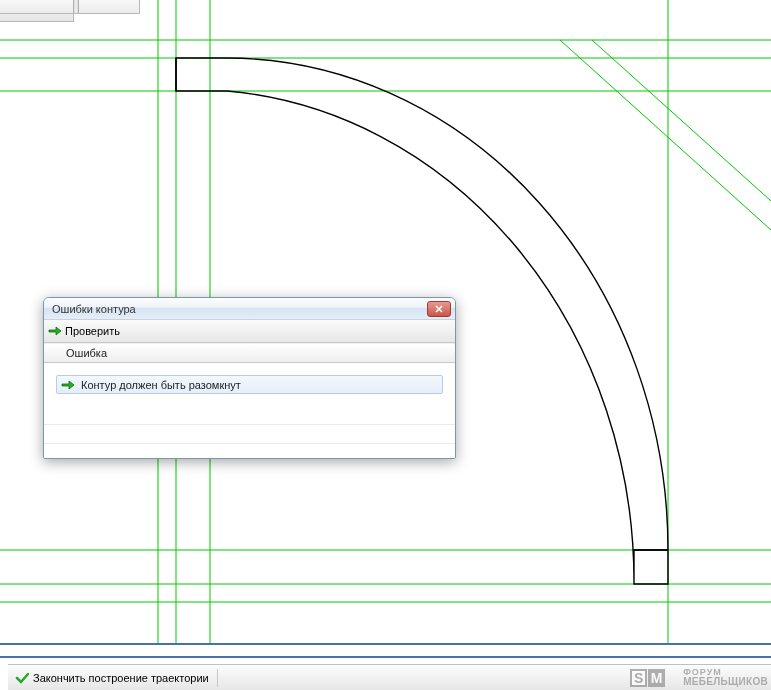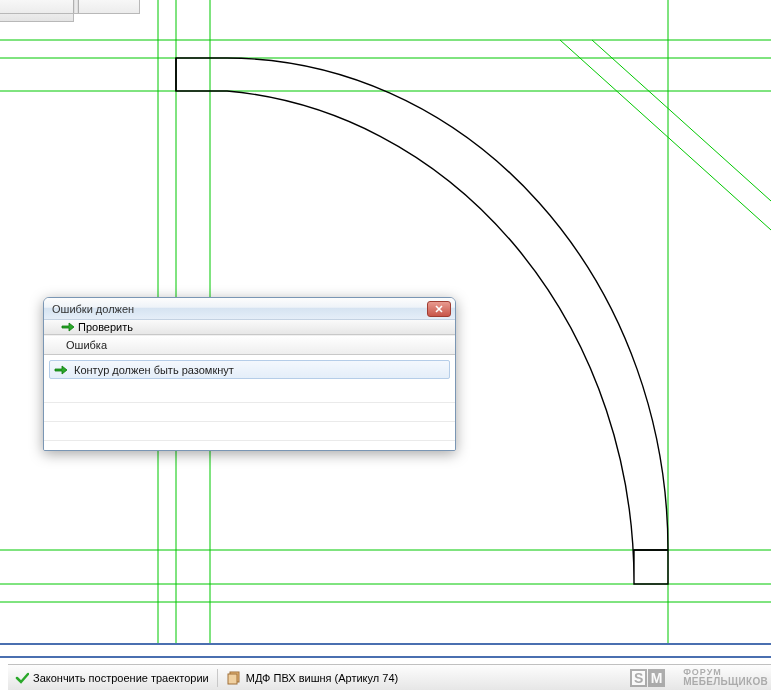--- a/index.html
+++ b/index.html
@@ -21,28 +21,28 @@
   .status-sep { width:1px; height:18px; background:#c8c8c8; margin:0 1px;}
   .check-icon { width:14px; height:14px; }
   .layers-icon { width:16px; height:16px; }
   
   .dialog { position: absolute; left: 43px; top: 297px; width: 413px; background: #fff; border: 1px solid #7a96b4; border-radius: 6px 6px 2px 2px; box-shadow: 0 3px 14px rgba(0,0,0,0.35); overflow: hidden; }
   .dialog-titlebar { height: 22px; background: linear-gradient(#fdfdfd 0%, #eef3f8 45%, #d5e3f1 46%, #e5eef8 100%); display: flex; align-items: center; padding: 0 4px 0 8px; border-bottom: 1px solid #c4d2e2; }
   .dialog-title { flex: 1; color: #333; font-size: 11px; }
   .dialog-close { width: 24px; height: 16px; background: linear-gradient(#e89a8f,#c8564a); border:1px solid #a03d32; border-radius: 3px; display:flex; align-items:center; justify-content:center; cursor:pointer;}
   .dialog-close svg { width:8px; height:8px; }
   
-  .dialog-toolbar { height: 15px; background: linear-gradient(#fafafa,#e7e7e7); border-bottom: 1px solid #c8c8c8; display:flex; align-items:center; padding: 0 13px; }
+  .dialog-toolbar { height: 23px; background: linear-gradient(#fafafa,#e7e7e7); border-bottom: 1px solid #c8c8c8; display:flex; align-items:center; padding: 0 0; }
   .dialog-toolbar .tb-btn { display:flex; align-items:center; gap:3px; padding: 2px 4px; }
   .arrow-icon-sm { width:14px; height:12px; }
   
   .grid-header { height: 20px; background: linear-gradient(#ffffff,#eeeeee); border-bottom: 1px solid #c8c8c8; display:flex; align-items:center; padding: 0 22px; color:#222; border-top:1px solid #f0f0f0;}
   .grid-body { height: 95px; background:#fff; overflow-y:auto; }
   .grid-row { height: 19px; display:flex; align-items:center; border-bottom:1px solid #eaeaea; }
-  .grid-row.selected { background: linear-gradient(#f4f8fd,#e4eef9); border:1px solid #b5cde8; border-radius:2px; margin:5px; height:19px; }
+  .grid-row.selected { background: linear-gradient(#f4f8fd,#e4eef9); border:1px solid #b5cde8; border-radius:2px; margin:12px; height:19px; }
   .grid-row .row-icon { width:22px; display:flex; align-items:center; justify-content:center; }
   .grid-row .row-icon svg { width:14px; height:12px; }
   .grid-row .row-text { padding-left:2px; color:#222; }
   
   .watermark { position:absolute; right:3px; bottom:3px; display:flex; align-items:center; opacity:0.65; pointer-events:none; }
   .wm-sm { display:flex; }
   .wm-sm .s, .wm-sm .m { width:17px; height:18px; border:2px solid #888; margin-right:1px; display:flex; align-items:center; justify-content:center; font-weight:bold; font-size:14px; font-family:Arial; }
   .wm-sm .s { color:#888; background:#fff; }
   .wm-sm .m { background:#888; color:#fff; }
   .wm-text { margin-left:17px; line-height:1; }
@@ -86,21 +86,21 @@
     </svg>
   </div>
 
   <div class="toolbar-fragment"></div>
   <div class="toolbar-fragment2"></div>
 
   <div class="blue-ruler"></div>
 
   <div class="dialog">
     <div class="dialog-titlebar">
-      <span class="dialog-title">Ошибки должен</span>
+      <span class="dialog-title">Ошибки контура</span>
       <div class="dialog-close">
         <svg viewBox="0 0 8 8">
             <path d="M1 1 L7 7 M7 1 L1 7" stroke="#fff" stroke-width="1.6"></path>
           </svg>
       </div>
     </div>
     <div class="dialog-toolbar">
       <div class="tb-btn">
         <svg class="arrow-icon-sm" viewBox="0 0 14 12">
           <path d="M1 5 L8 5 L8 2 L13 6 L8 10 L8 7 L1 7 Z" fill="#2aa82a" stroke="#0b7a0b" stroke-width="0.8"></path>
@@ -128,27 +128,20 @@
   </div>
 
   <div class="statusbar">
     <div class="status-item">
       <svg class="check-icon" viewBox="0 0 14 14">
         <path d="M2 7 L6 11 L13 3" stroke="#2aa82a" stroke-width="2.5" fill="none" stroke-linecap="round"></path>
       </svg>
       <span>Закончить построение траектории</span>
     </div>
     <div class="status-sep"></div>
-    <div class="status-item">
-      <svg class="layers-icon" viewBox="0 0 16 16">
-        <rect x="4" y="2" width="9" height="10" fill="#e8b878" stroke="#a0703a"></rect>
-        <rect x="2" y="4" width="9" height="10" fill="#f0d0a0" stroke="#a0703a"></rect>
-      </svg>
-      <span>МДФ ПВХ вишня (Артикул 74)</span>
-    </div>
   </div>
 
   <div class="watermark">
     <div class="wm-sm">
       <div class="s">S</div>
         <div class="m">M</div>
     </div>
     <div class="wm-text">
       <div class="l1">ФОРУМ</div>
       <div class="l2">МЕБЕЛЬЩИКОВ</div>

